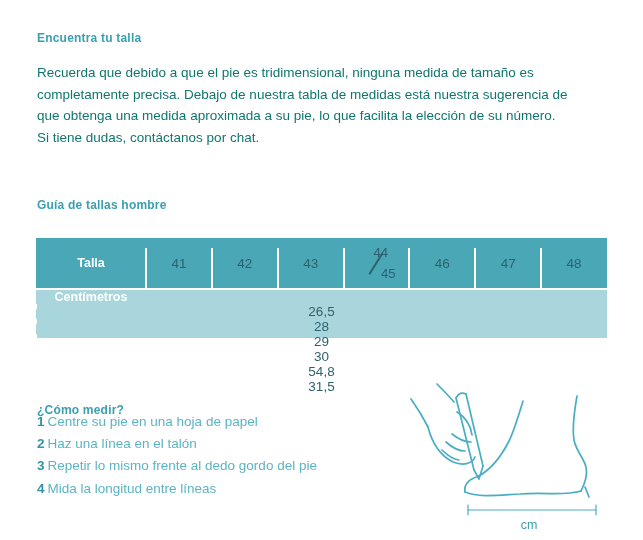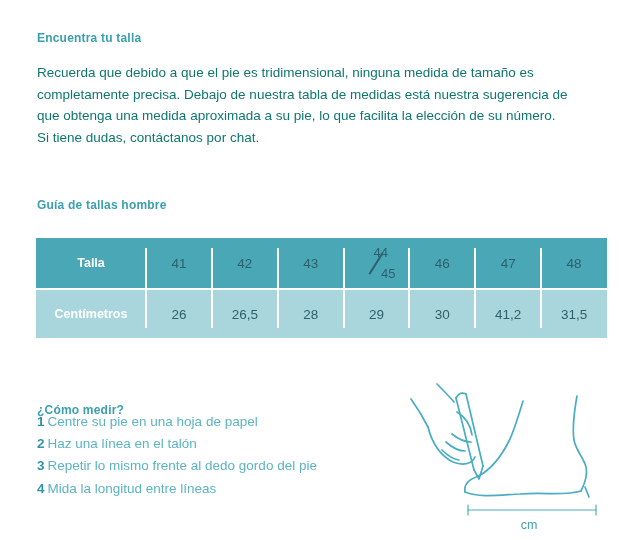--- a/index.html
+++ b/index.html
@@ -28,21 +28,21 @@
     white-space:pre-line;
   }
 
   
   .size-table {
     position:absolute; left:36px; top:238px;
     width:571px;
   }
   .trow { display:flex; width:100%; }
   .trow-sizes { height:50px; background:#4aa7b6; }
-  .trow-cm    { height:50px; background:#a9d6dc; border-top:2px solid #ffffff; }
+  .trow-cm    { height:50px; background:#a9d6dc; border-top:2px solid #ffffff;flex-direction:column; }
   .cell {
     position:relative;
     display:flex; align-items:center; justify-content:center;
     font-size:13.5px; color:#2e616d;
   }
   .cell-label { width:110px; flex:none; font-size:12.5px; font-weight:bold; color:#ffffff;border-radius:18px; }
   .cell-val { flex:1; }
   .trow .cell:nth-child(n+2)::before {
     content:""; position:absolute; left:-1px; width:2px; background:#ffffff;
   }
@@ -91,26 +91,25 @@
           <span class="slash"></span>
           <span class="bottom-num">45</span>
         </div>
       </div>
       <div class="cell cell-val">46</div>
       <div class="cell cell-val">47</div>
       <div class="cell cell-val">48</div>
     </div>
     <div class="trow trow-cm">
       <div class="cell cell-label">Centímetros</div>
-      <div class="cell cell-val">26</div>
       <div class="cell cell-val">26,5</div>
       <div class="cell cell-val">28</div>
       <div class="cell cell-val">29</div>
       <div class="cell cell-val">30</div>
-      <div class="cell cell-val">41,2</div>
+      <div class="cell cell-val">54,8</div>
       <div class="cell cell-val">31,5</div>
     </div>
   </div>
 
   <h2 class="heading" id="title-measure">¿Cómo medir?</h2>
 
   <div class="steps">
     <div class="step">
       <span class="step-num">1</span><span>Centre su pie en una hoja de papel</span>
     </div>

